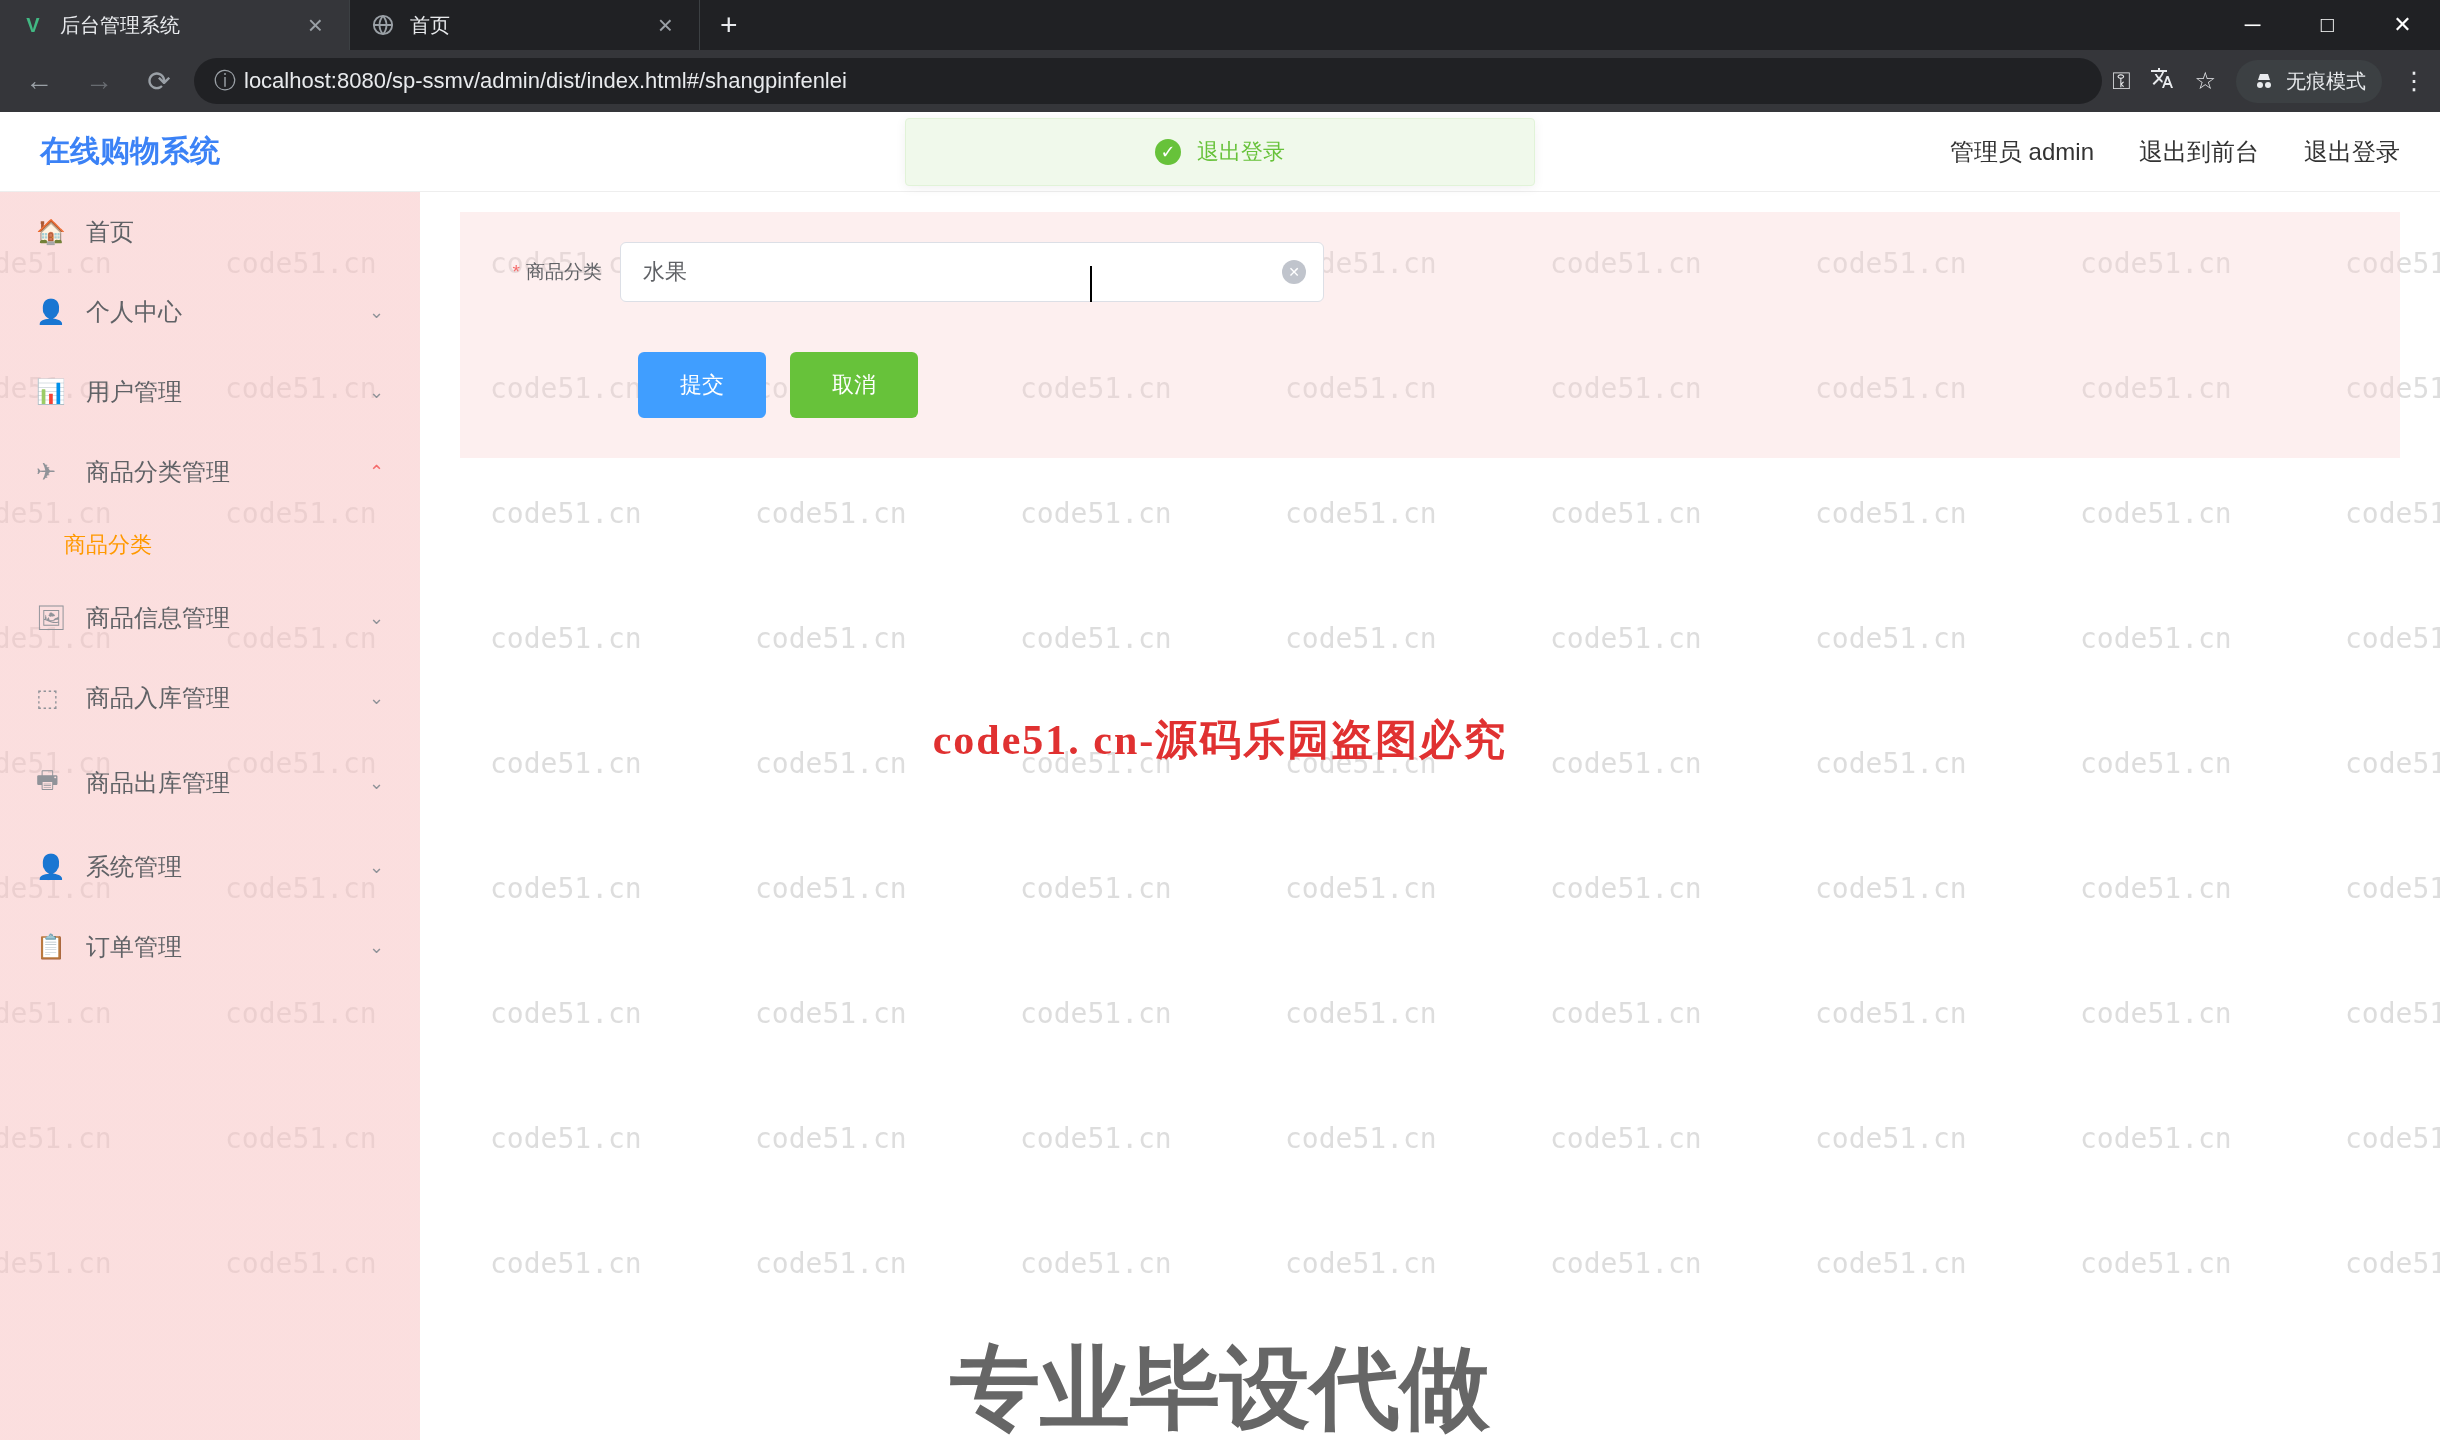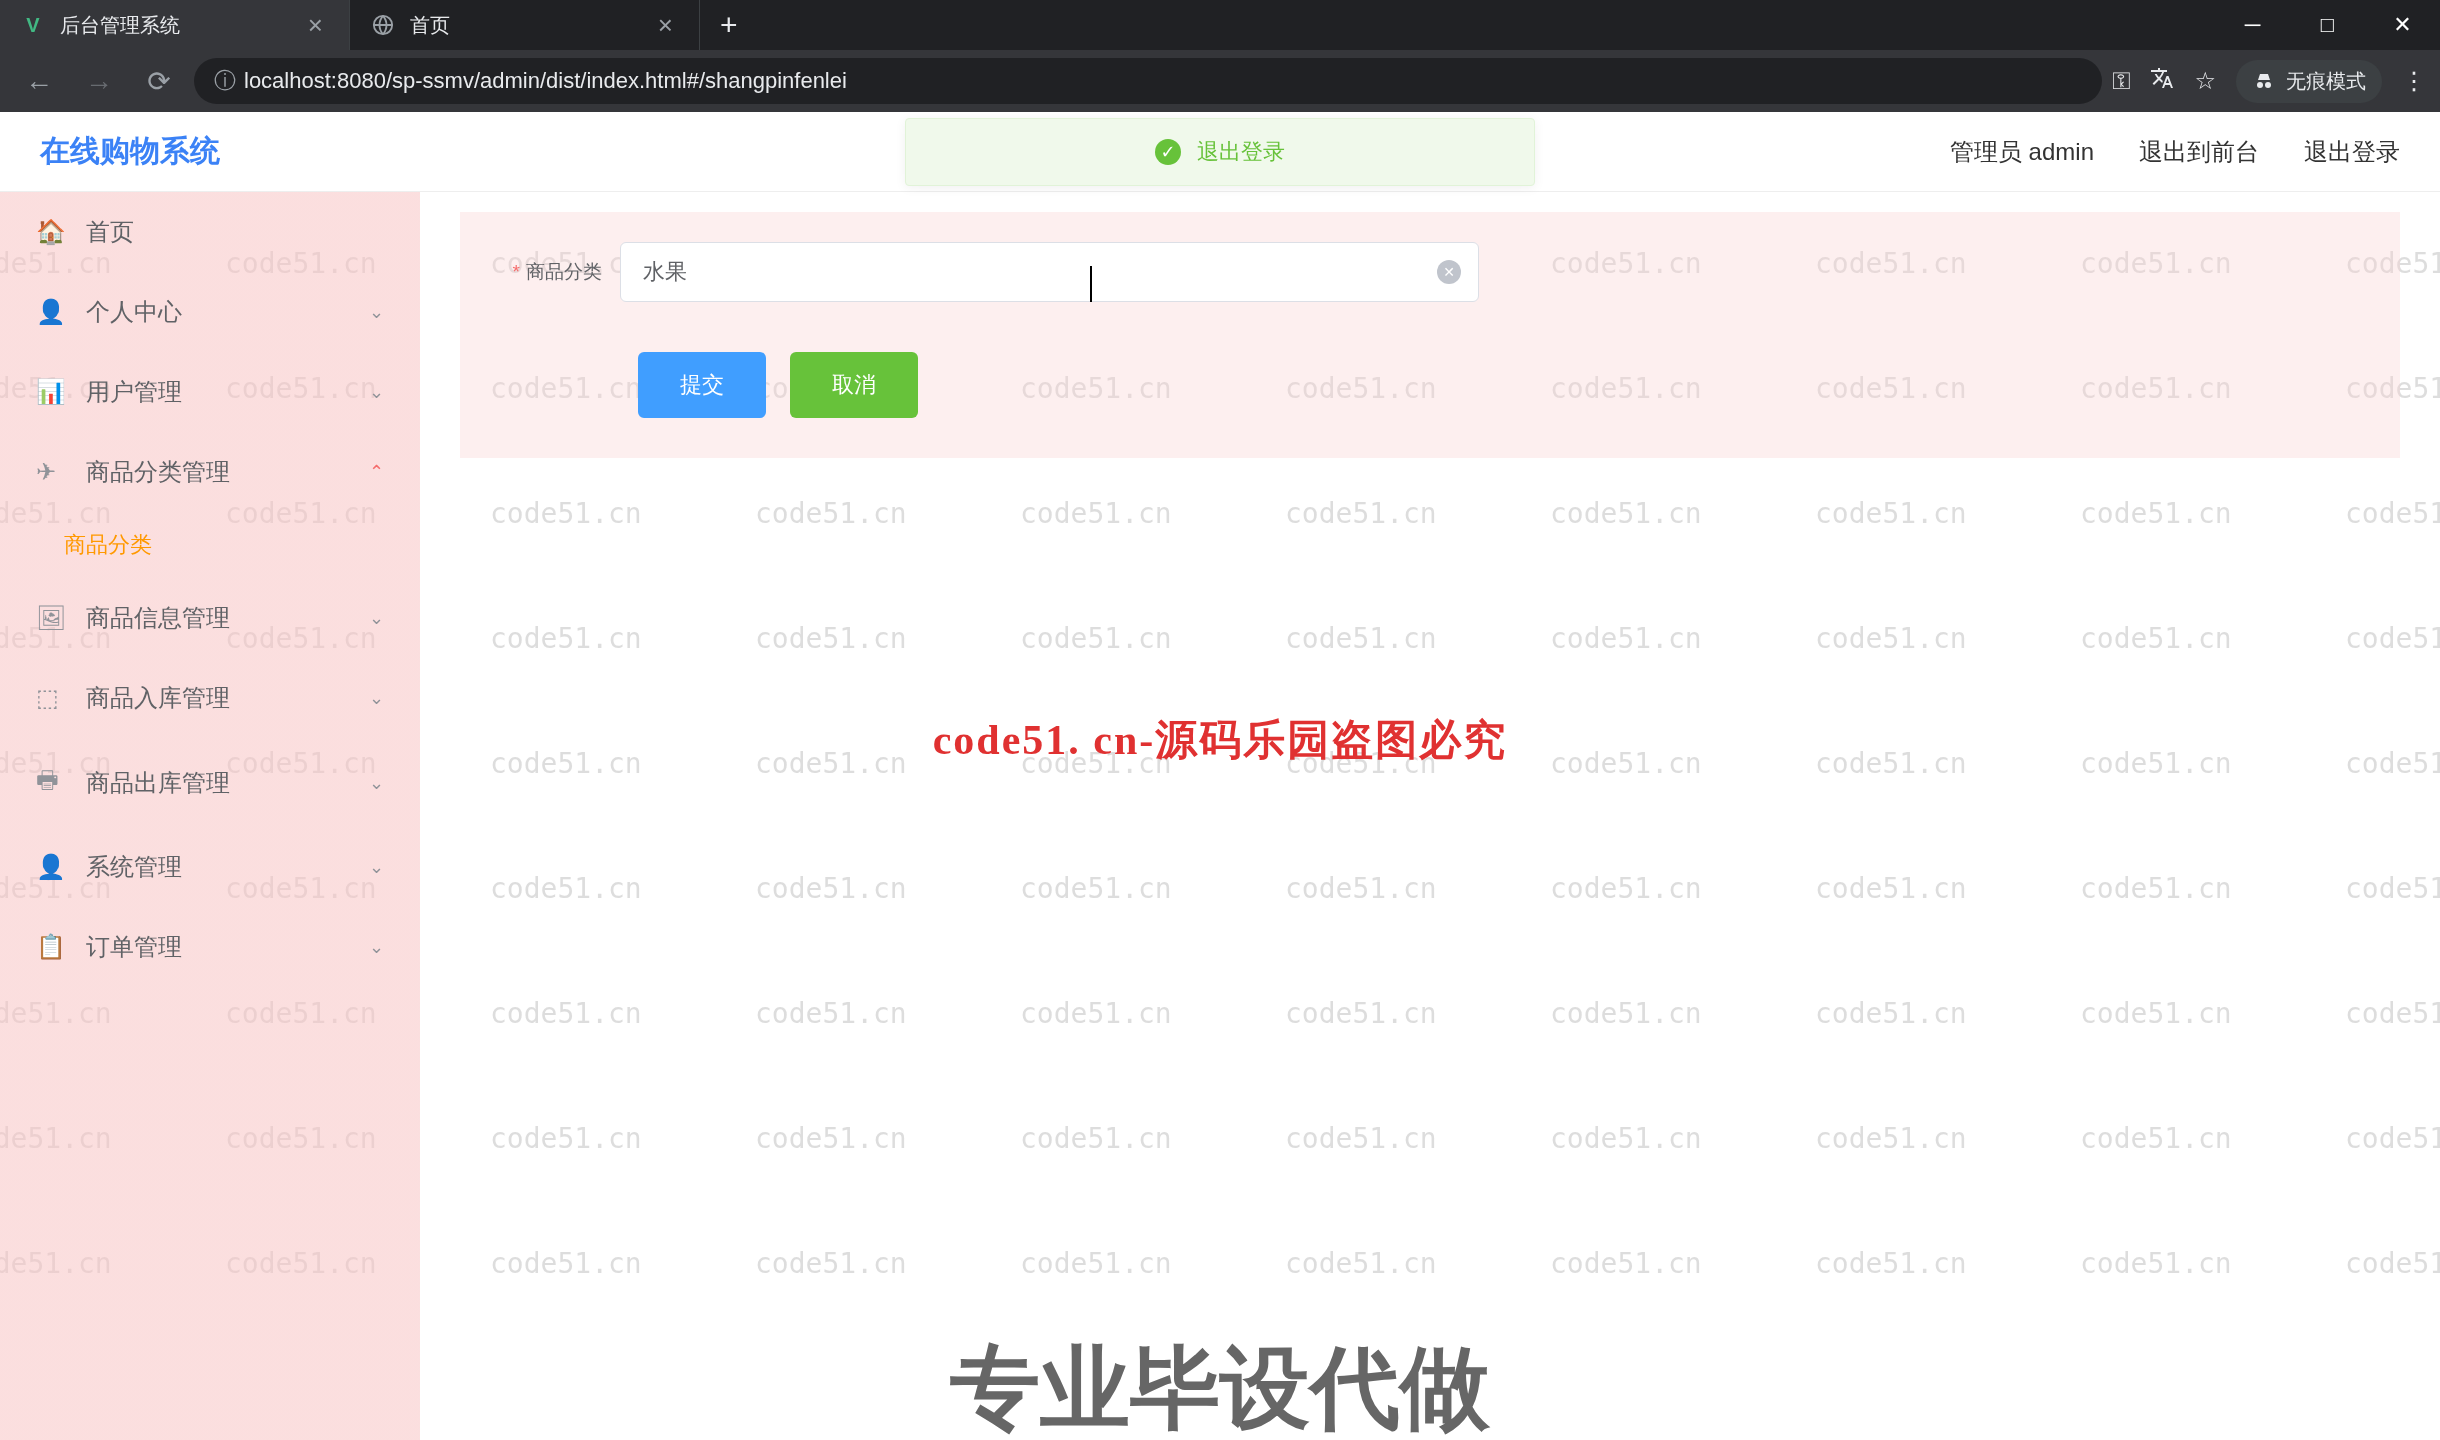--- a/index.html
+++ b/index.html
@@ -47,21 +47,21 @@
 
 .content { flex: 1; padding: 20px 40px; position: relative; z-index: 2; }
 .breadcrumb-box { background: #e8f5e9; border-right: 4px solid #4caf50; padding: 20px 30px; margin-bottom: 30px; text-align: center; font-size: 24px; color: #666; }
 .breadcrumb-box .home-link { color: #409eff; cursor: pointer; }
 .breadcrumb-box .sep { color: #409eff; margin: 0 12px; }
 
 .form-area { background: rgba(248,210,210,0.35); padding: 30px 20px 40px; }
 .form-row { display: flex; align-items: center; margin-bottom: 50px; }
 .form-label { width: 140px; text-align: right; font-size: 19px; color: #606266; padding-right: 18px; }
 .required { color: #f56c6c; margin-right: 6px; }
-.form-input { width: 859px; position: relative; }
+.form-input { width: 704px; position: relative; }
 .form-input input { width: 100%; height: 60px; border: 1px solid #dcdfe6; border-radius: 6px; padding: 0 50px 0 22px; font-size: 22px; color: #606266; outline: none; }
 .input-clear { position: absolute; right: 18px; top: 50%; transform: translateY(-50%); width: 24px; height: 24px; border-radius: 50%; background: #c0c4cc; color: #fff; display: flex; align-items: center; justify-content: center; font-size: 14px; cursor: pointer; }
 .btn-row { padding-left: 158px; display: flex; gap: 24px; }
 .btn { padding: 18px 42px; border: none; border-radius: 6px; font-size: 22px; cursor: pointer; color: #fff; }
 .btn-primary { background: #409eff; }
 .btn-success { background: #67c23a; }
 
 .overlay-text { position: absolute; left: 50%; transform: translateX(-50%); z-index: 3; pointer-events: none; font-weight: bold; }
 .red-text { top: 600px; color: #e03131; font-size: 42px; font-family: "SimSun", serif; letter-spacing: 2px; }
 .big-gray { bottom: -10px; color: #666; font-size: 90px; font-weight: 900; }

